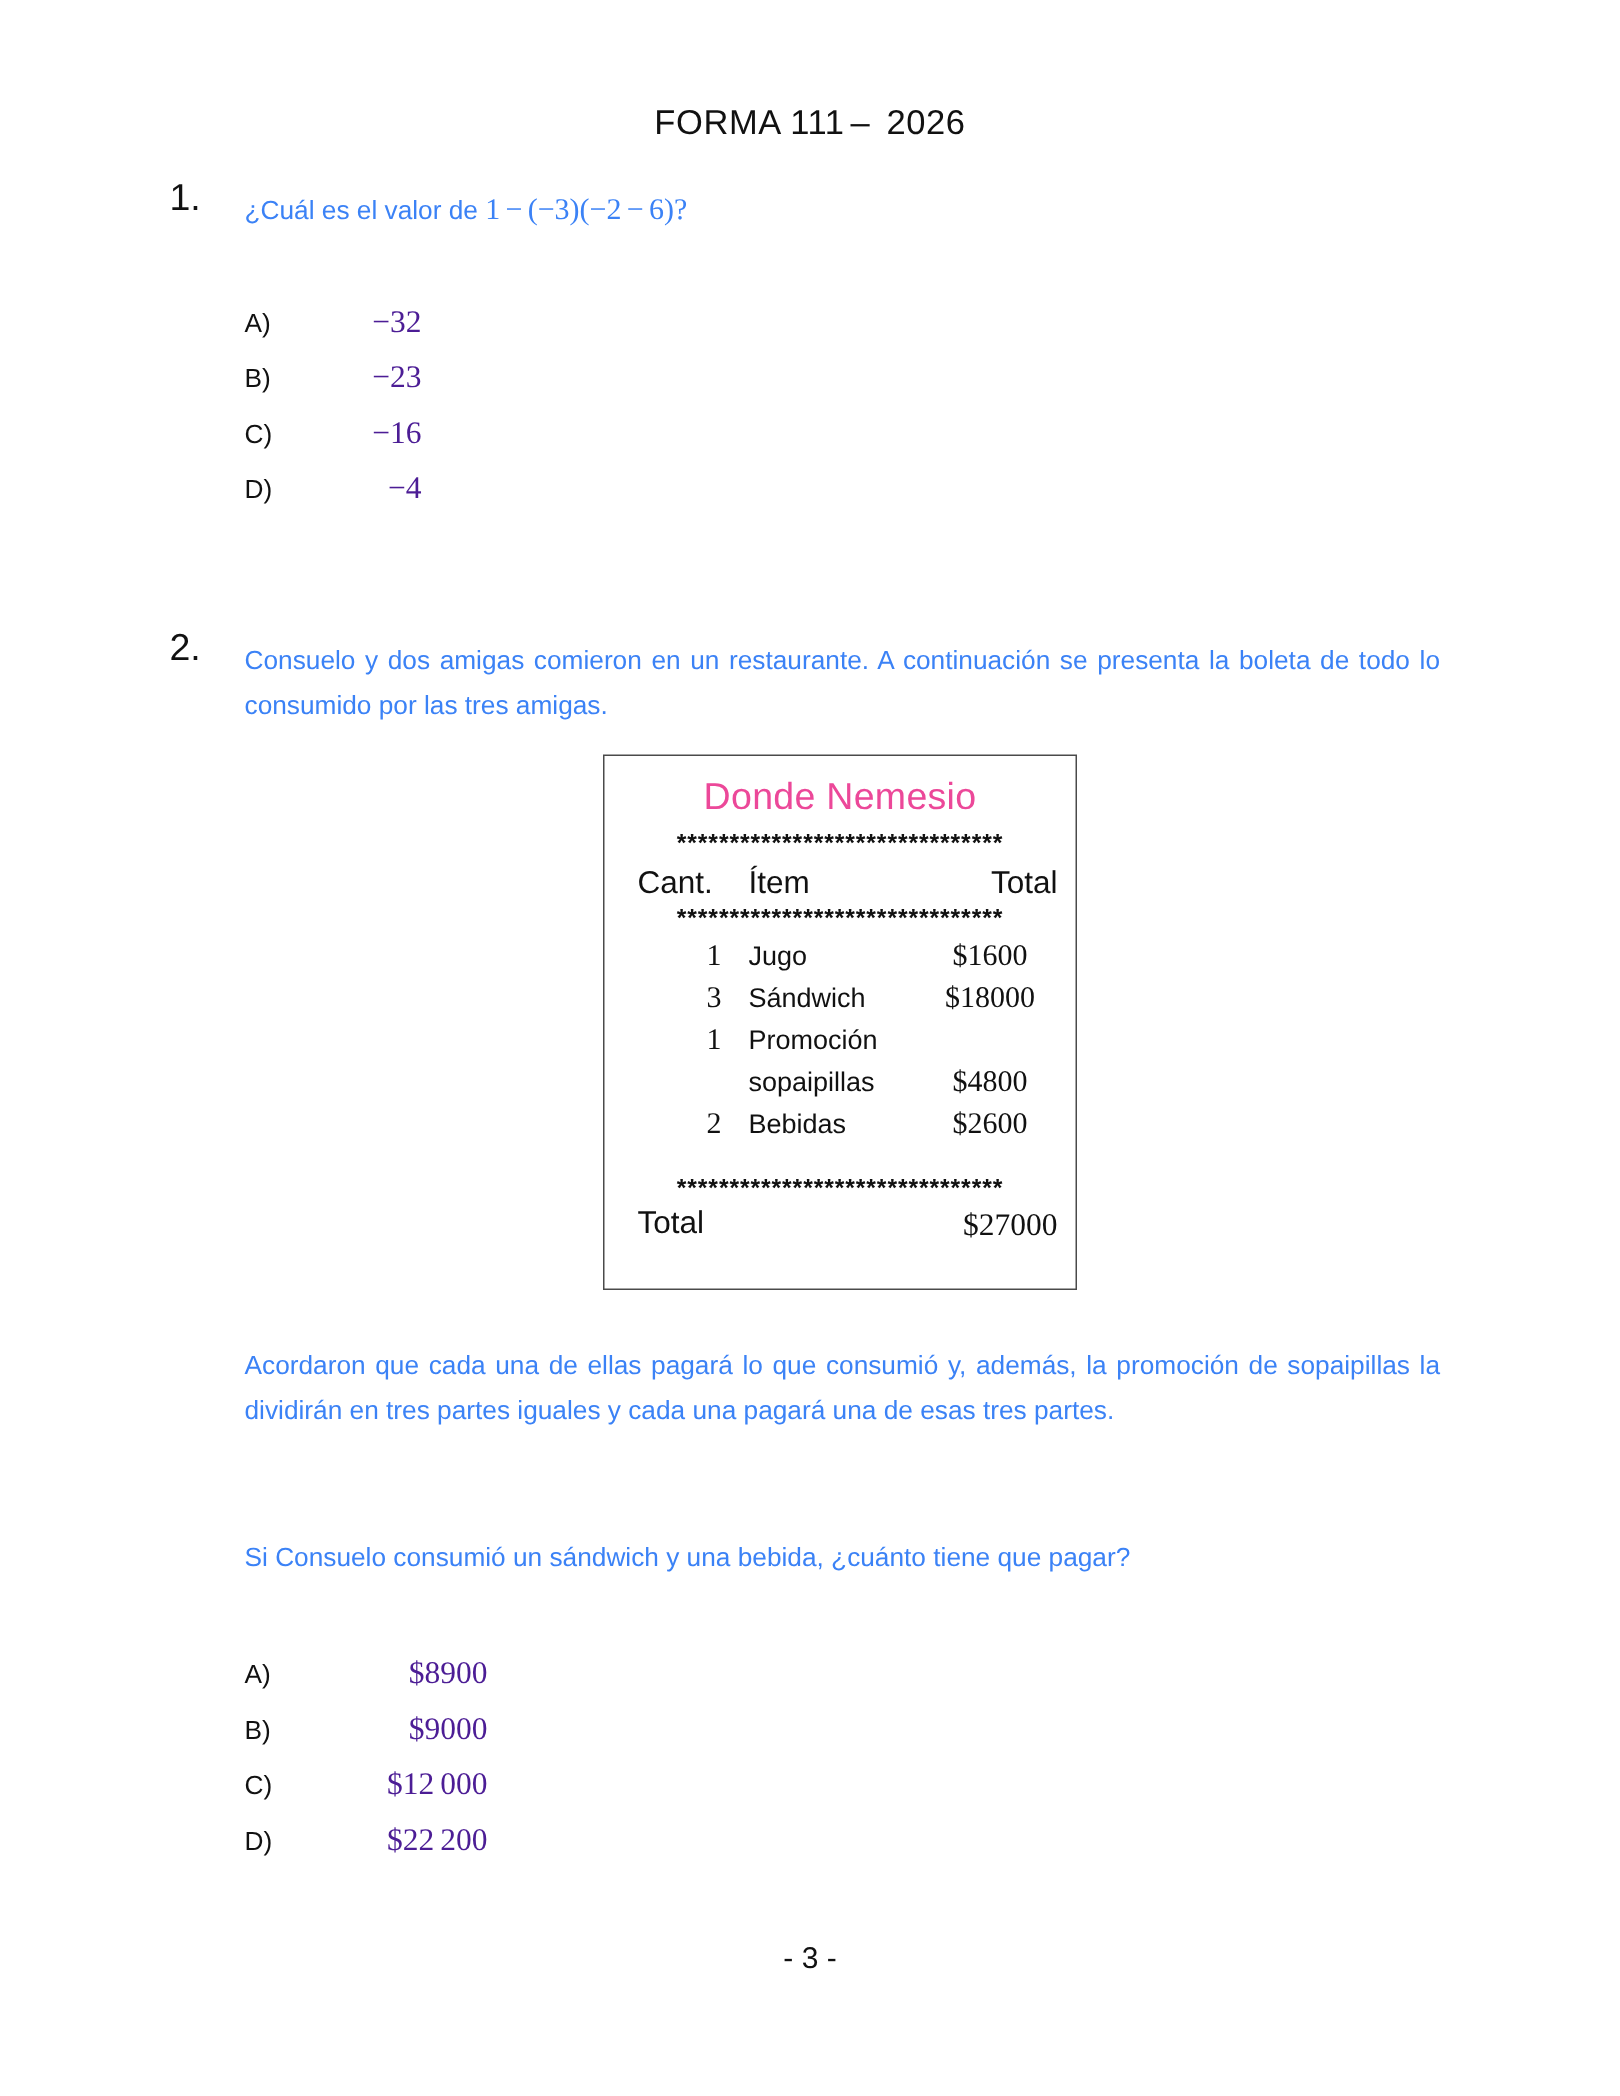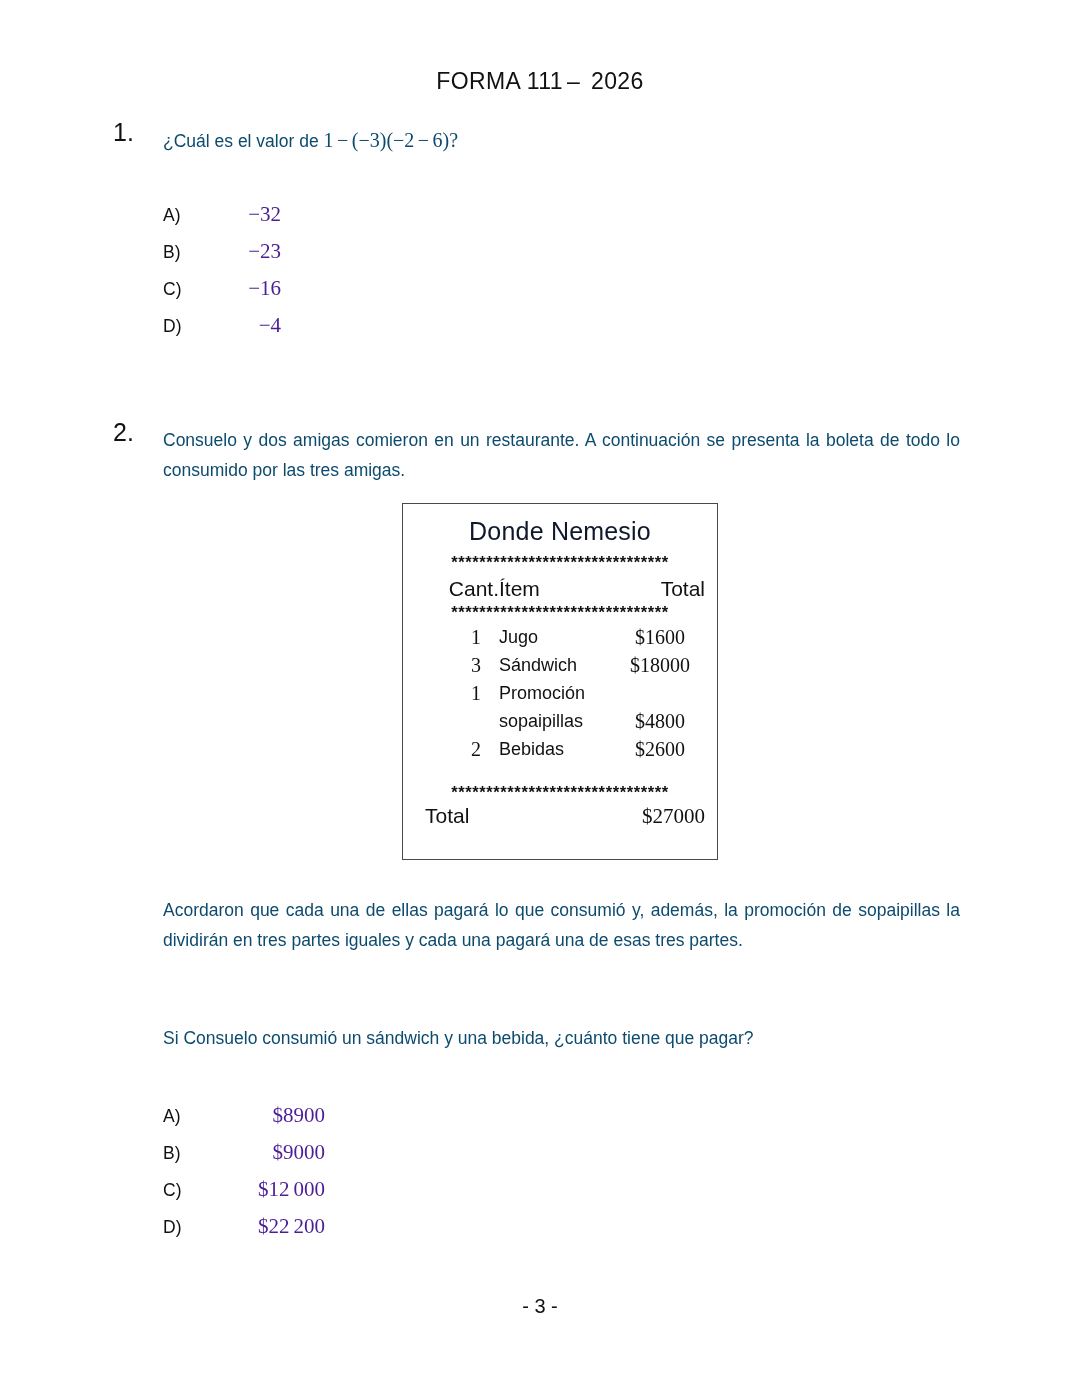--- a/index.html
+++ b/index.html
@@ -50,21 +50,21 @@
     font-weight: 400;
     line-height: 1;
     color: #111;
   }
   .q-body {
     margin-left: 163px;
     margin-right: 120px;
     font-size: 17.5px;
     line-height: 30px;
     text-align: justify;
-    color: #0c4a6e;
+    color: #3b82f6;
   }
   .q-body.nojust { text-align: left; }
 
   
   .math {
     font-family: "Liberation Serif", "DejaVu Serif", serif;
     font-size: 20px;
   }
   .math .op { padding: 0 3.5px; }
 
@@ -102,21 +102,21 @@
     width: 316px;
     height: 357px;
     border: 1.5px solid #4a4a4a;
     background: #fff;
     box-sizing: border-box;
   }
   .receipt-title {
     text-align: center;
     font-size: 25px;
     margin-top: 13px;
-    color: #0f172a;
+    color: #ec4899;
     letter-spacing: 0.2px;
   }
   .stars {
     font-family: "Liberation Sans", sans-serif;
     font-size: 16.5px;
     font-weight: bold;
     letter-spacing: 0.6px;
     text-align: center;
     color: #111;
     line-height: 14px;
@@ -125,21 +125,21 @@
     overflow: hidden;
   }
   .r-head {
     display: flex;
     font-size: 21px;
     color: #111;
     margin-top: 6px;
     padding: 0 12px 0 22px;
     line-height: 28px;
   }
-  .r-head .c-cant { width: 74px; flex: 0 0 74px; text-align: right; }
+  .r-head .c-cant { width: 74px; flex: 0 0 74px; }
   .r-head .c-item { flex: 1 1 auto; }
   .r-head .c-total { width: 84px; flex: 0 0 84px; text-align: right; }
 
   .r-rows { margin-top: 4px; padding: 0 12px 0 22px; }
   .r-row {
     display: flex;
     line-height: 28px;
     color: #111;
   }
   .r-row .c-cant {

